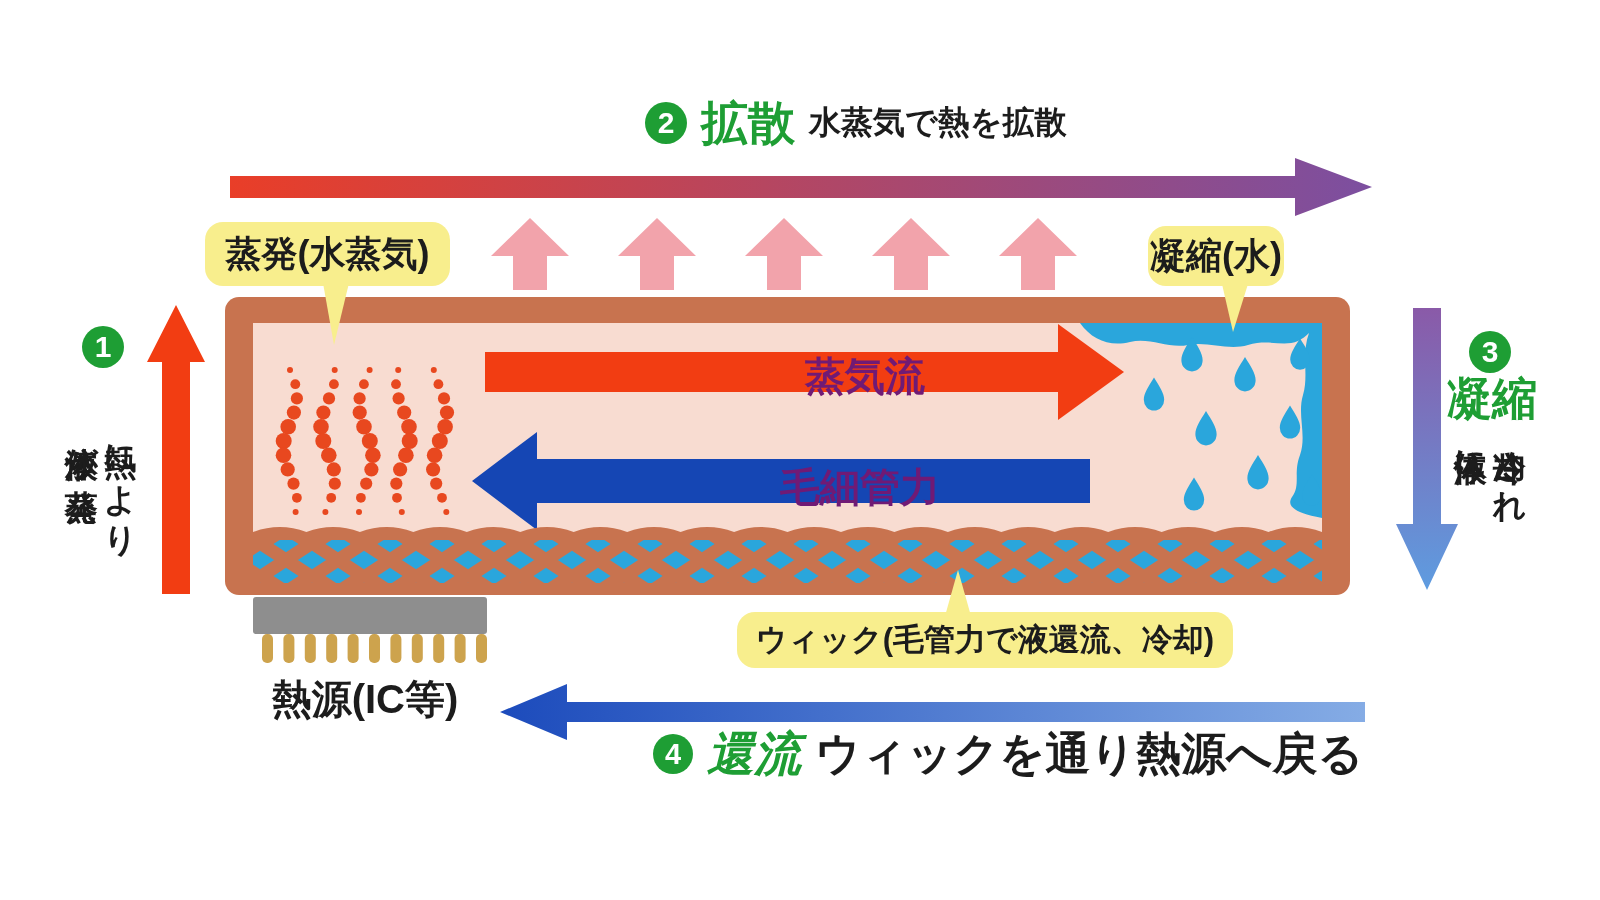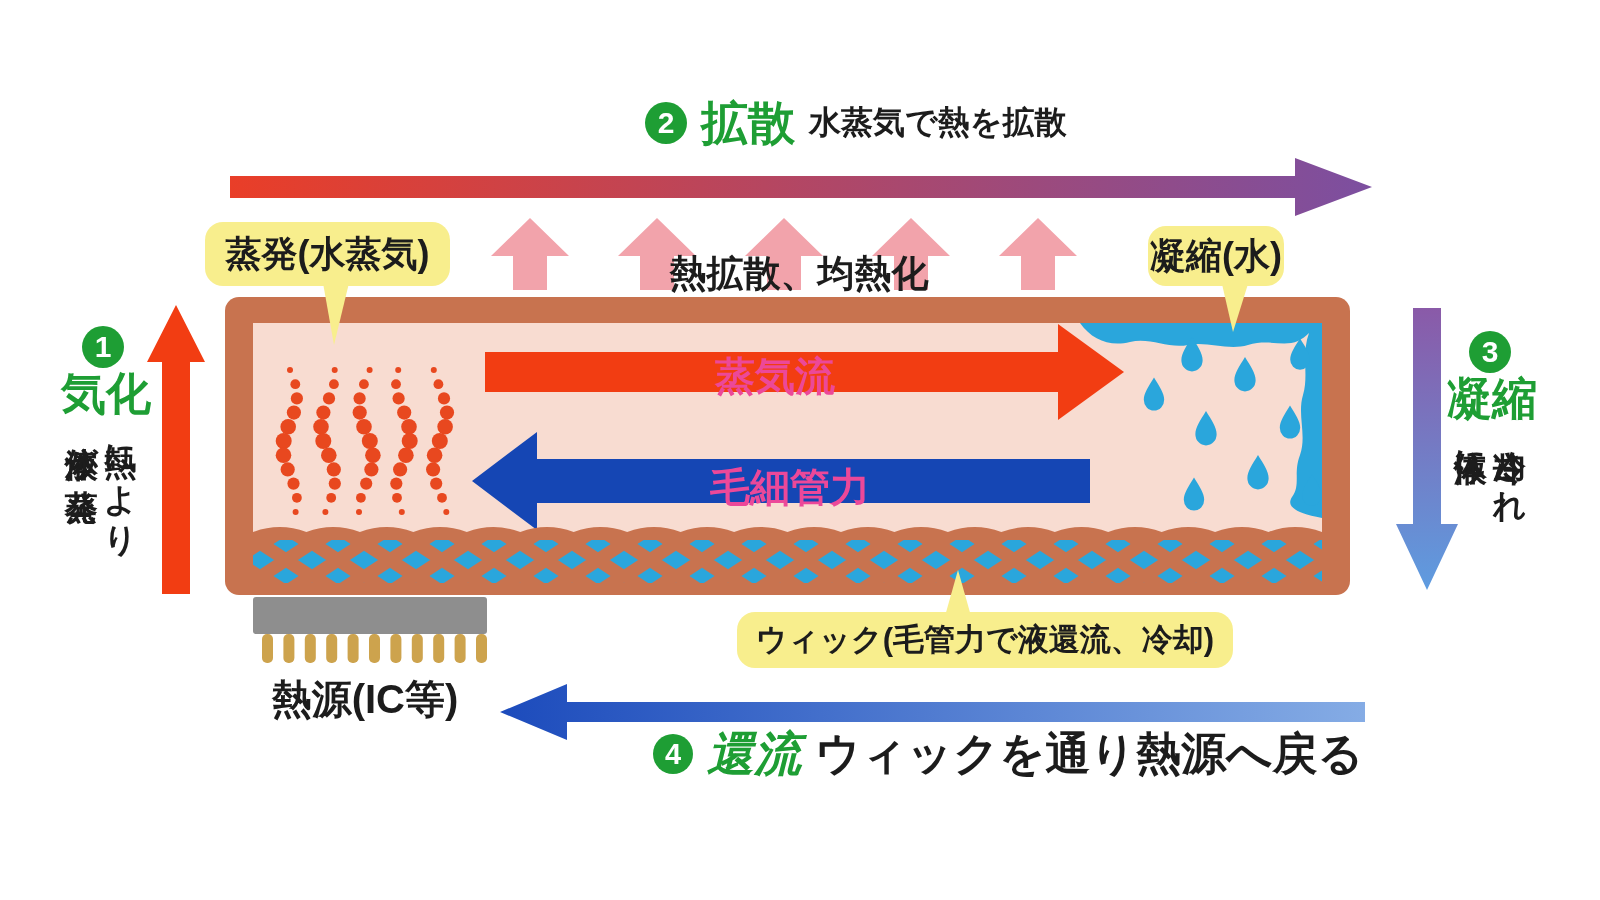--- a/index.html
+++ b/index.html
@@ -20,21 +20,21 @@
   .black-txt{color:var(--text);font-weight:bold;}
   .center{text-align:center;}
   .bubble{
     background:var(--yellow);border-radius:18px;display:flex;align-items:center;justify-content:center;
     font-weight:bold;color:var(--text);text-align:center;
   }
   .tail-down{width:0;height:0;border-left:11px solid transparent;border-right:15px solid transparent;
     border-top:62px solid var(--yellow);}
   .tail-up{width:0;height:0;border-left:13px solid transparent;border-right:13px solid transparent;
     border-bottom:46px solid var(--yellow);}
-  .arrow-label{color:#ec4899;font-weight:bold;text-align:center;}
+  .arrow-label{color:#701a75;font-weight:bold;text-align:right;}
   .vtext{
     writing-mode:vertical-rl;text-orientation:upright;font-weight:bold;color:var(--text);
     font-size:33px;letter-spacing:2px;line-height:1.1;
   }
 </style>
 </head>
 <body>
 
 <div id="stage">
 
@@ -183,30 +183,28 @@
 
     <polygon fill="url(#gradBottom)" points="500,712 567,684 567,702 1365,702 1365,722 567,722 567,740"></polygon>
   </svg>
 
   <div class="abs row" style="left:645px;top:99px;height:48px;">
     <div class="num-circle nc40">2</div>
     <div class="green-title" style="font-size:47px;">拡散</div>
     <div class="black-txt" style="font-size:32px;">水蒸気で熱を拡散</div>
   </div>
 
-  <div class="abs black-txt center" style="left:638px;top:249px;width:322px;font-size:37px;">熱拡散、均熱化</div>
 
   <div class="abs bubble" style="left:205px;top:222px;width:245px;height:64px;font-size:36px;">蒸発(水蒸気)</div>
   <div class="abs tail-down" style="left:323px;top:283px;"></div>
 
   <div class="abs bubble" style="left:1148px;top:226px;width:136px;height:60px;font-size:36px;">凝縮(水)</div>
   <div class="abs tail-down" style="left:1222px;top:284px;border-top-width:48px;"></div>
 
   <div class="abs num-circle nc40" style="left:82px;top:326px;">1</div>
-  <div class="abs green-title center" style="left:56px;top:364px;width:100px;font-size:45px;">気化</div>
   <div class="abs vtext" style="left:102px;top:420px;">熱により</div>
   <div class="abs vtext" style="left:63px;top:420px;">液体が蒸発</div>
 
   <div class="abs num-circle nc40" style="left:1469px;top:331px;">3</div>
   <div class="abs green-title center" style="left:1442px;top:369px;width:100px;font-size:45px;">凝縮</div>
   <div class="abs vtext" style="left:1491px;top:424px;">冷却され</div>
   <div class="abs vtext" style="left:1452px;top:424px;">液体に</div>
 
   <div class="abs arrow-label" style="left:625px;top:349px;width:300px;font-size:40px;">蒸気流</div>
   <div class="abs arrow-label" style="left:640px;top:460px;width:300px;font-size:40px;">毛細管力</div>

